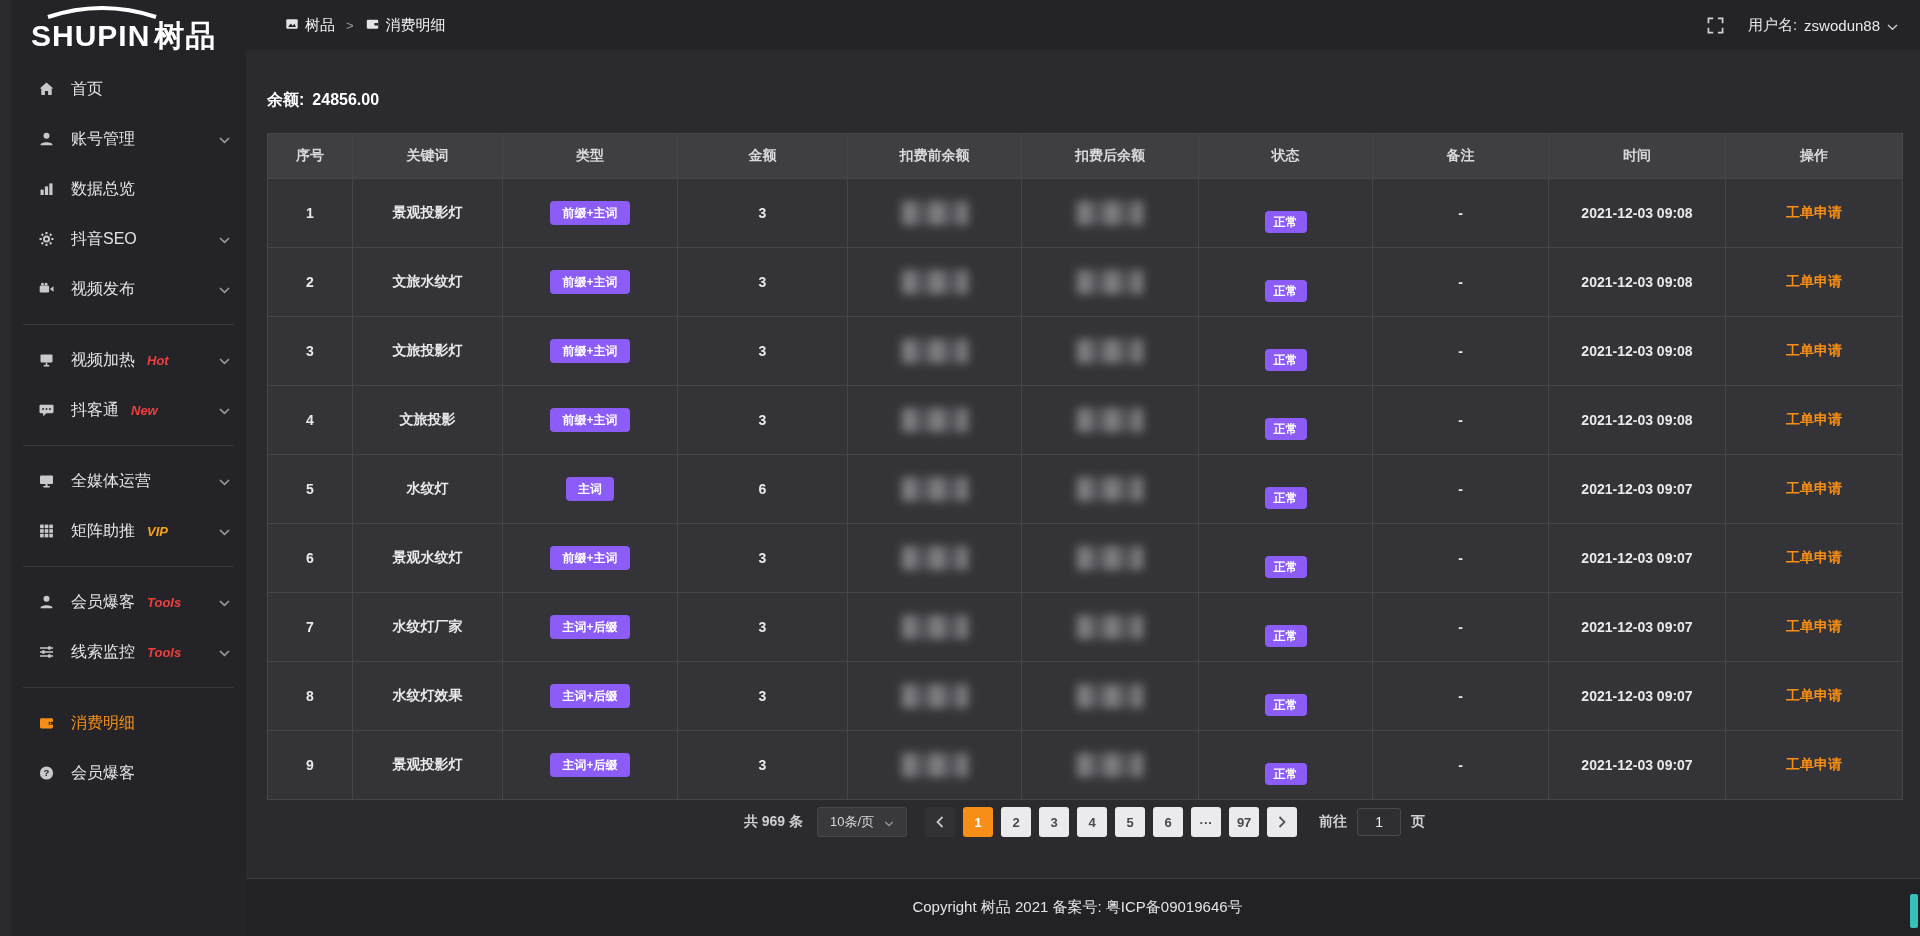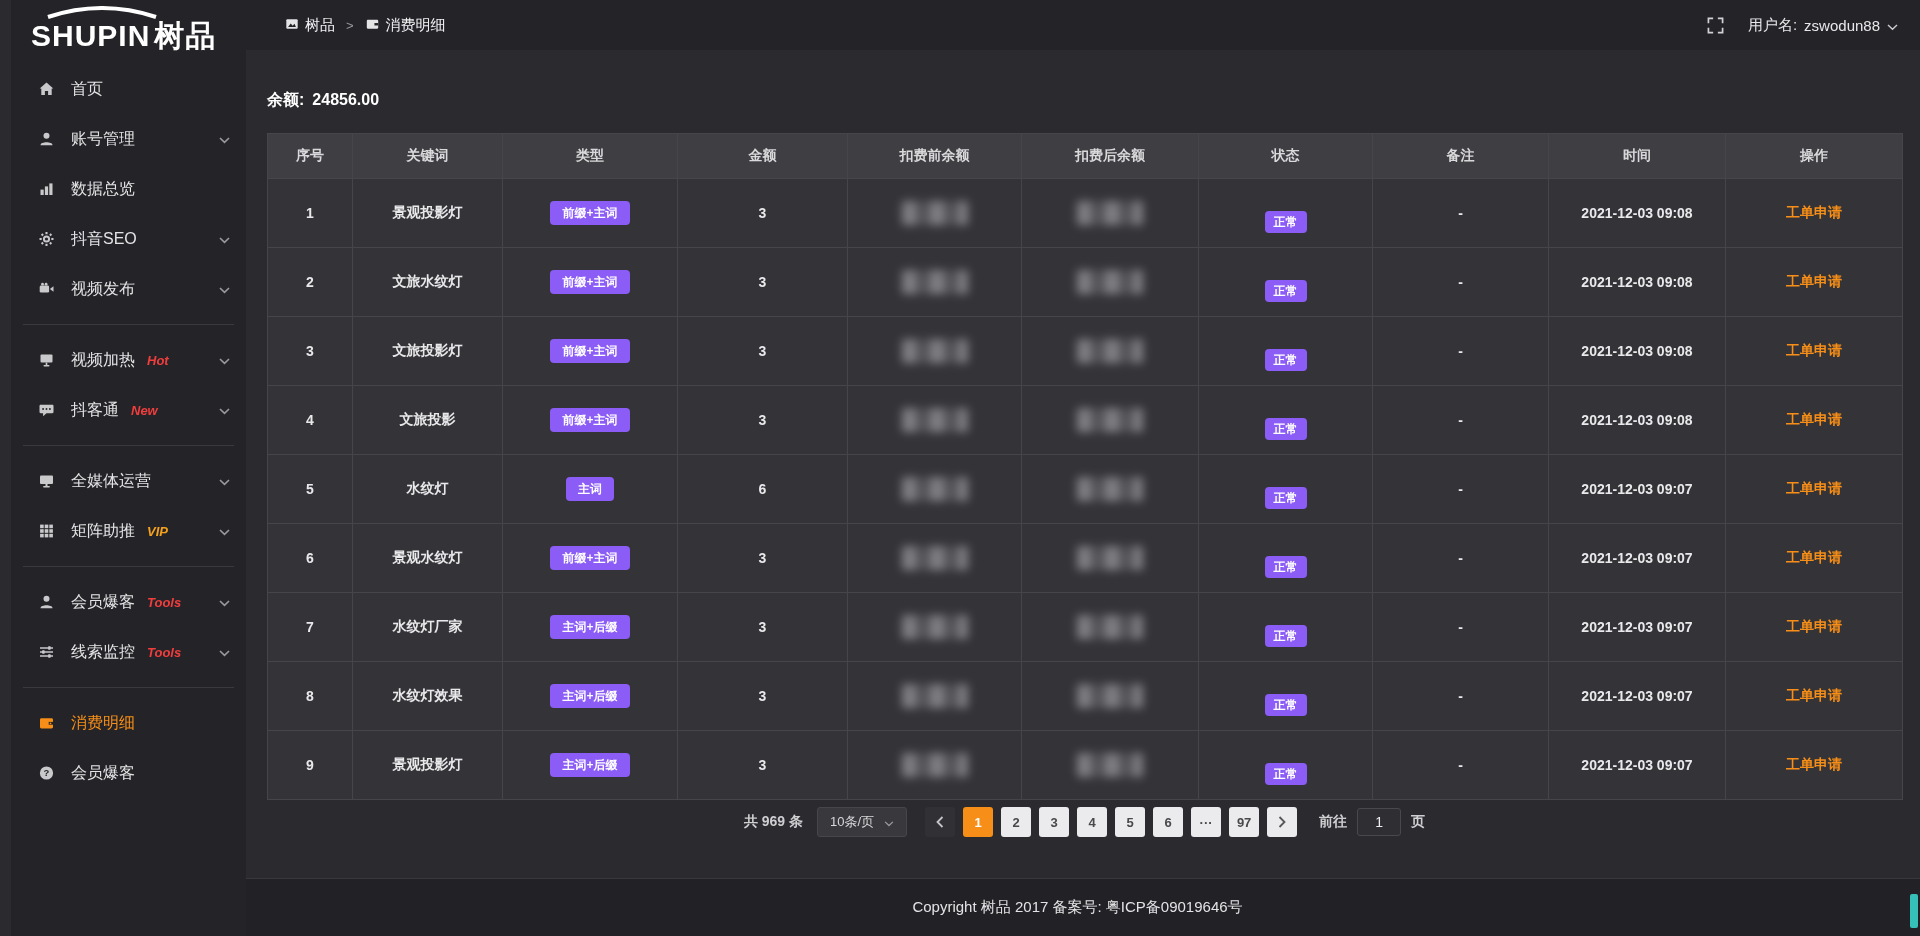--- a/index.html
+++ b/index.html
@@ -559,16 +559,16 @@
       </span>
     <span class="pg-goto">
       <span>前往</span>
       <input class="goto-input" value="1" style="">
       <span>页</span>
     </span>
   </div>
 </div>
 
 <div class="footer">
-  <span>Copyright 树品 2017 备案号: 粤ICP备09019646号</span>
+  <span>Copyright 树品 2021 备案号: 粤ICP备09019646号</span>
 </div>
 
 <div class="scroll-indicator"></div>
 
 </body></html>

